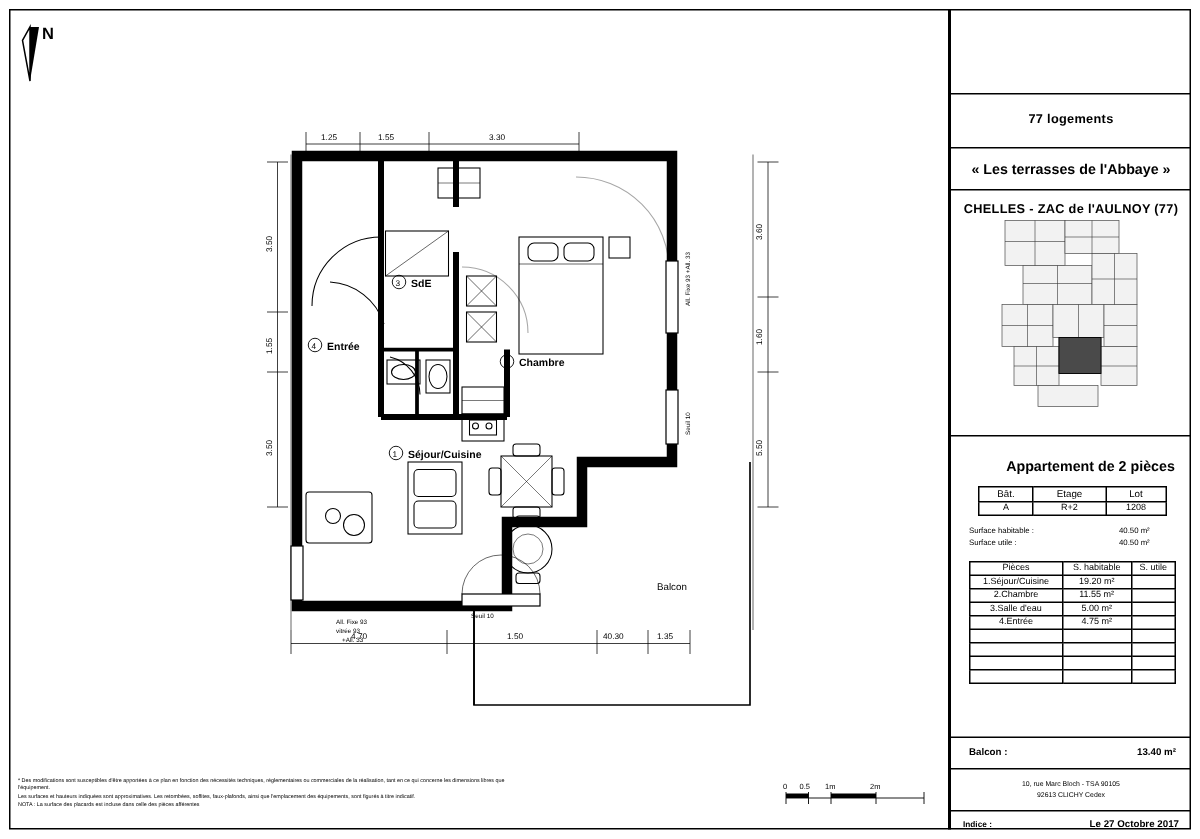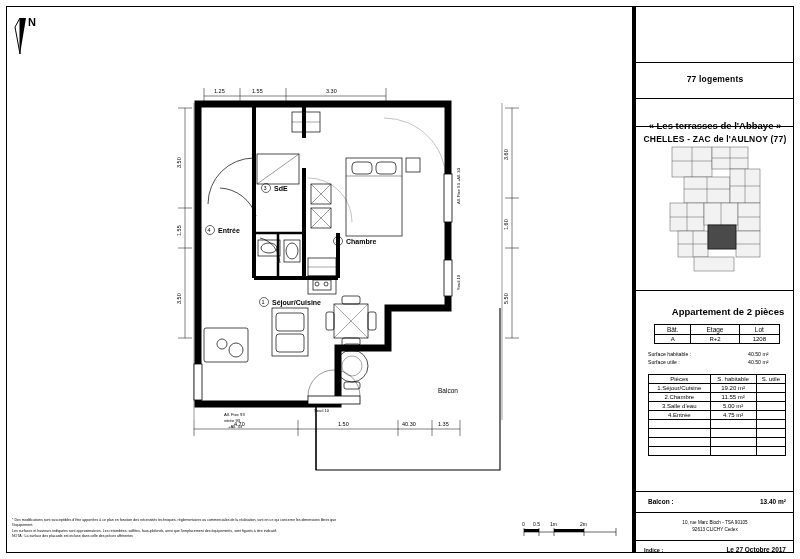--- a/index.html
+++ b/index.html
@@ -3,27 +3,27 @@
 <meta charset="utf-8">
 <style>
   html,body{margin:0;padding:0;}
   body{width:800px;height:559px;background:#ffffff;font-family:"Liberation Sans",sans-serif;color:#000;overflow:hidden;}
   #page{position:relative;width:800px;height:559px;}
 
   
   .frame{position:absolute;left:6px;top:6px;width:788px;height:547px;border:1px solid #000;box-sizing:border-box;}
 
   
-  .panel{position:absolute;left:632px;top:6px;width:162px;height:547px;border-left:4px solid #000000;box-sizing:border-box;}
+  .panel{position:absolute;left:632px;top:6px;width:162px;height:547px;border-left:2px solid #000000;box-sizing:border-box;}
   .panel-sep{position:absolute;left:0;width:100%;border-top:1px solid #000;}
 
   .p-title{position:absolute;left:0;width:100%;text-align:center;}
   .t1{top:68px;font-size:8.5px;font-weight:bold;letter-spacing:.2px;}
   .t2{top:80px;font-size:8.5px;font-weight:bold;letter-spacing:.2px;margin-top:48px;}
-  .t3{top:114px;font-size:9.5px;font-weight:bold;}
+  .t3{top:102px;font-size:9.5px;font-weight:bold;}
 
   
   .mini{position:absolute;left:28px;top:135px;width:108px;height:135px;}
   .mini svg{display:block;}
 
   .p-appt{position:absolute;left:13px;top:300px;width:100%;text-align:center;font-size:9.5px;font-weight:bold;}
 
   table.tbl{position:absolute;border-collapse:collapse;font-size:6px;}
   table.tbl td,table.tbl th{border:.6px solid #000;padding:1px 2px;text-align:center;font-weight:normal;}
   .tbl-lot{left:18px;top:318px;width:126px;}

